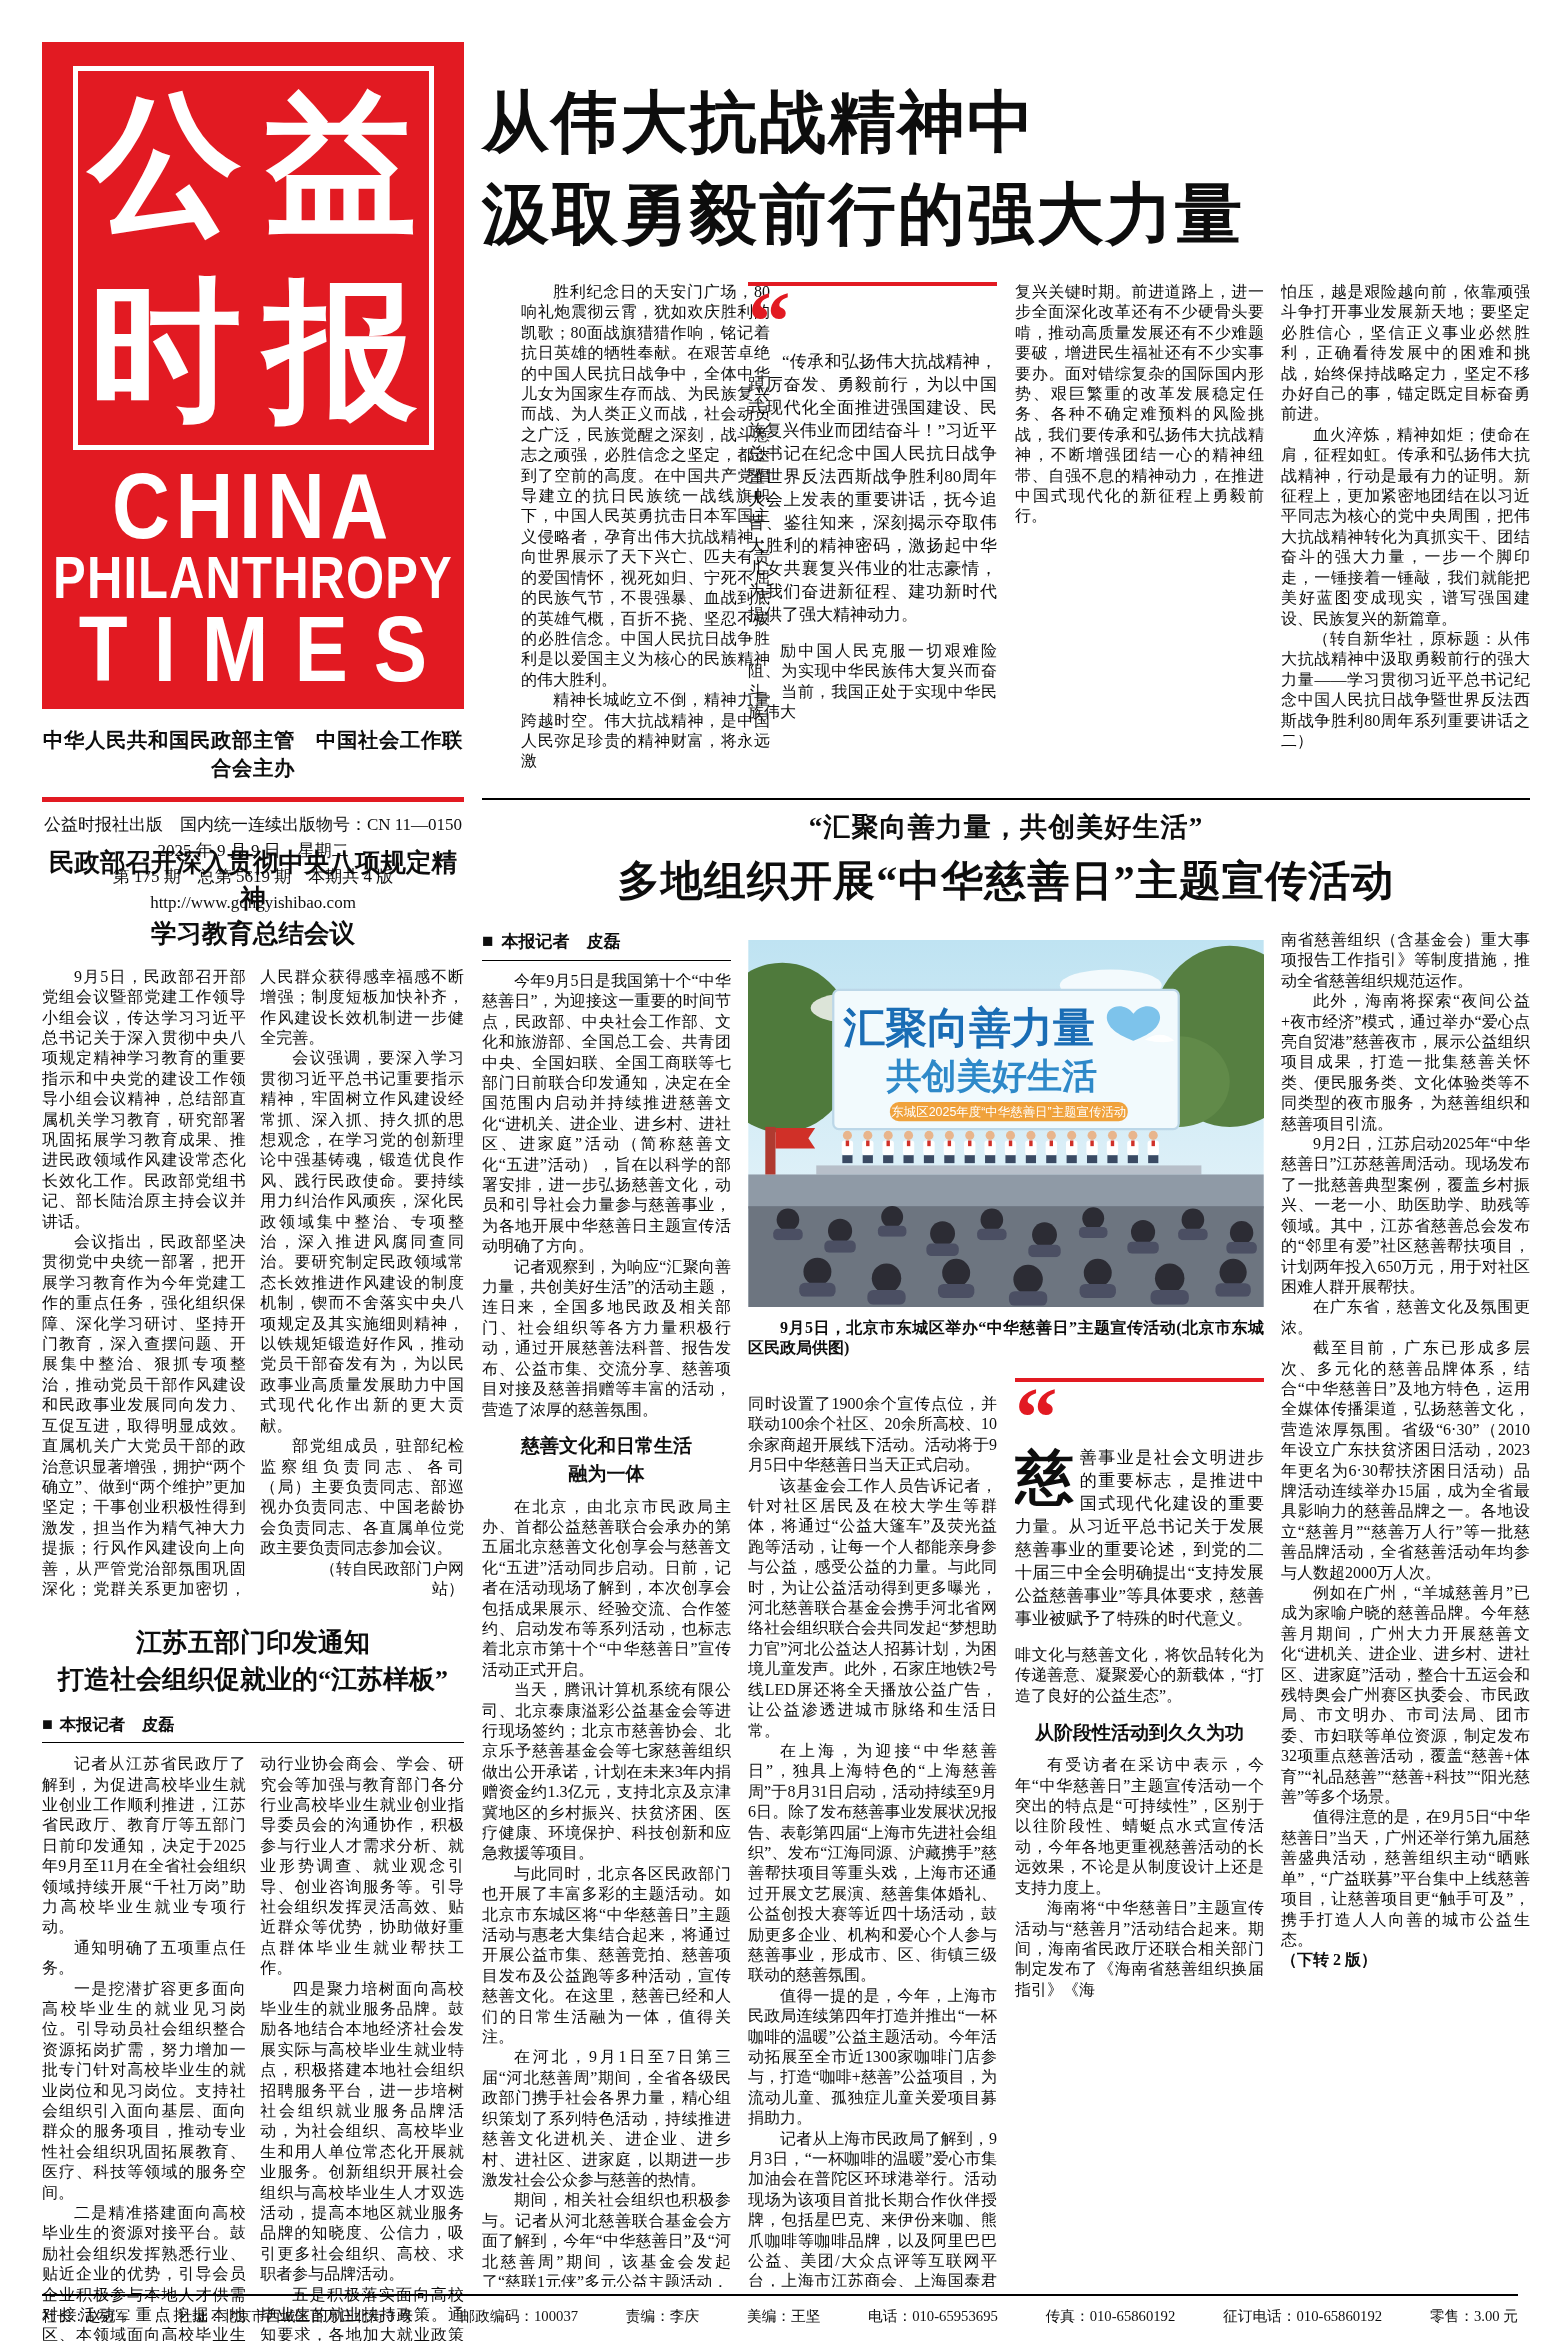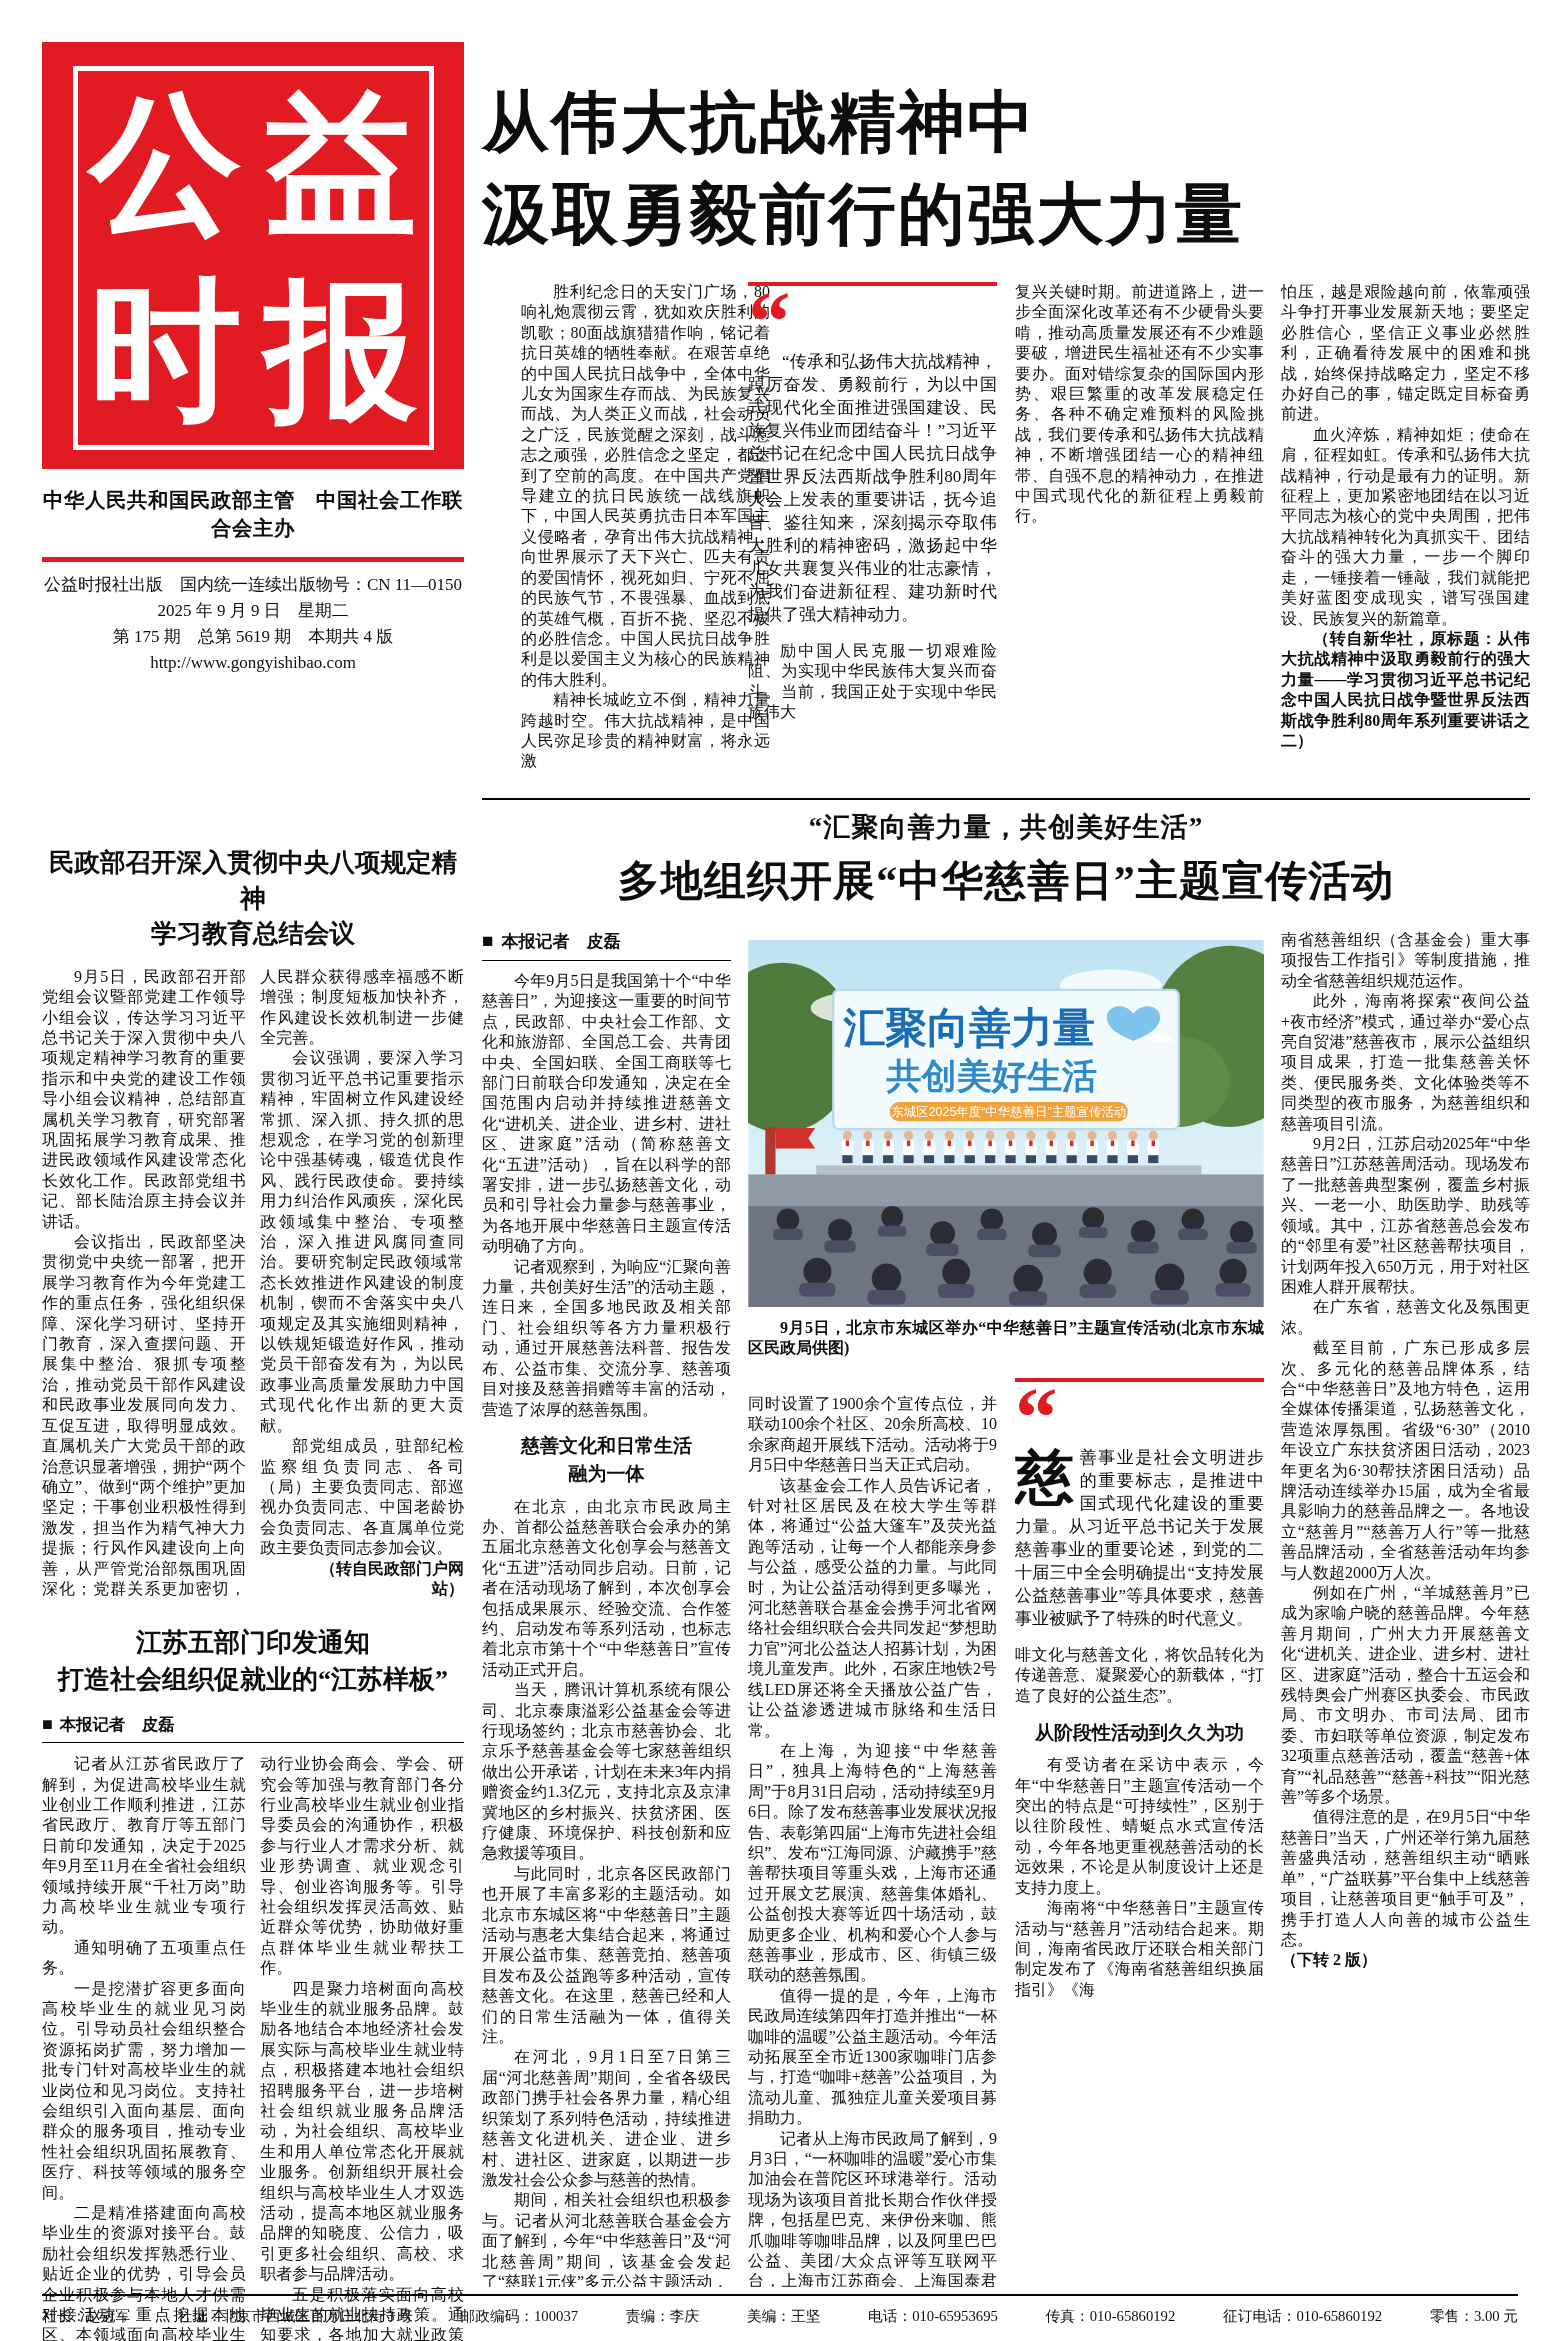--- a/index.html
+++ b/index.html
@@ -17,21 +17,21 @@
   .logo-en .l2{font-size:49px;line-height:1.05;letter-spacing:1.1px;transform:scaleY(1.2);margin-top:4.5px;}
   .logo-en .l3{font-size:80px;line-height:1.0;letter-spacing:26px;transform:scaleY(1.15);margin-top:5.7px;text-indent:26px;}
   .supervisor{margin-top:17px;text-align:center;font-weight:bold;font-size:20.4px;letter-spacing:0.6px;}
   .red-rule{height:5.1px;background:#e21a22;margin-top:14.7px;}
   .pubinfo{margin-top:10.2px;text-align:center;font-size:17px;line-height:26px;}
   
   .top-headline{position:absolute;left:482px;top:76px;width:1048px;text-align:left;
                 font-weight:900;font-size:67px;line-height:1.38;letter-spacing:2.3px;}
   
   .bodytext p{margin:0;text-indent:2em;text-align:justify;font-size:16px;line-height:20.4px;}
-  .note{font-weight:bold;}
+  .note{font-weight:normal;}
   .turn-note{text-align:right;font-weight:bold;text-indent:0 !important;}
   
   .top-art{position:absolute;left:482px;top:282px;width:1048px;height:507px;overflow:hidden;}
   .col{position:absolute;top:0;width:249px;height:100%;overflow:hidden;}
   .c1{left:0;margin-left:39px;} .c2{left:266px;} .c3{left:533px;} .c4{left:799px;}
   .quote-box{border-top:4px solid #e21a22;padding-top:2.3px;}
   .quote-mark{display:block;color:#e21a22;font-size:85px;line-height:0.78;height:62px;font-weight:bold;}
   .quote-text{font-size:17px !important;line-height:23px !important;margin-bottom:14.7px !important;}
   .divider{position:absolute;left:482px;top:798px;width:1048px;height:1.7px;background:#000;}
   
@@ -68,20 +68,25 @@
 
 <div class="page">
 
   <div class="masthead">
     <div class="logo-box">
       <div class="logo-frame">
         <span>公</span>
         <span>益</span>
         <span>时</span>
         <span>报</span>
+      </div>
+      <div class="logo-en">
+        <div class="l1">CHINA</div>
+        <div class="l2">PHILANTHROPY</div>
+        <div class="l3">TIMES</div>
       </div>
     </div>
     <div class="supervisor">中华人民共和国民政部主管　中国社会工作联合会主办</div>
     <div class="red-rule"></div>
     <div class="pubinfo">
       <div>公益时报社出版　国内统一连续出版物号：CN 11—0150</div>
       <div>2025 年 9 月 9 日　星期二</div>
       <div>第 175 期　总第 5619 期　本期共 4 版</div>
       <div>http://www.gongyishibao.com</div>
     </div>

